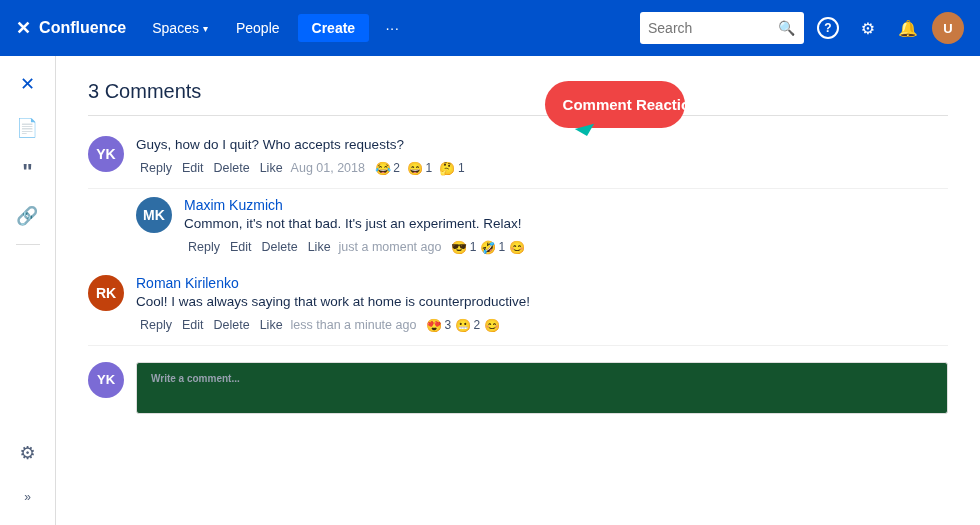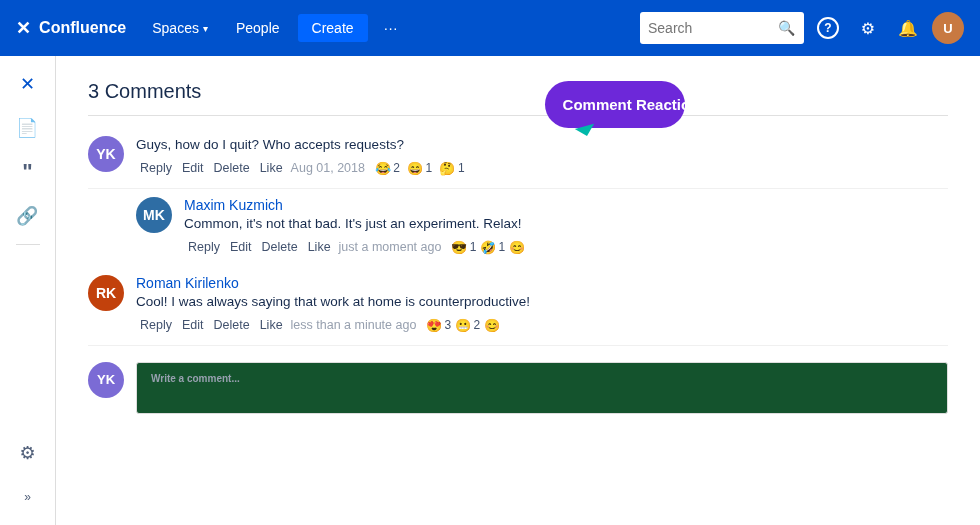--- a/index.html
+++ b/index.html
@@ -19,21 +19,21 @@
       color: white; font-weight: 700; font-size: 16px;
       margin-right: 8px;
     }
     .logo-icon { color: white; font-size: 18px; }
     .topnav-item {
       color: white; font-size: 14px; padding: 6px 10px; border-radius: 3px;
       cursor: pointer; display: flex; align-items: center; gap: 4px;
     }
     .topnav-create {
       background: #0065ff; color: white; border: none;
-      padding: 6px 14px; border-radius: 3px; font-size: 14px; font-weight: 400;
+      padding: 6px 14px; border-radius: 3px; font-size: 14px; font-weight: 700;
       cursor: pointer;
     }
     .topnav-more {
       color: white; font-size: 14px; padding: 6px 8px; border-radius: 3px; cursor: pointer;
     }
     .topnav-spacer { flex: 1; }
     .search-box {
       background: white; border-radius: 3px; display: flex; align-items: center;
       padding: 0 8px; gap: 6px; width: 164px; height: 32px;
     }
@@ -107,21 +107,21 @@
 
     .reaction { display: inline-flex; align-items: center; gap: 2px; font-size: 13px; margin-left: 4px; }
     .reaction-count { font-size: 12px; color: #42526e; }
 
     
     .tooltip-container { position: relative; display: inline-block; }
     .tooltip-bubble {
       position: absolute;
       top: -80px;
       right: -220px;
-      background: #6d28d9;
+      background: #ef4444;
       color: white;
       font-size: 15px;
       font-weight: 700;
       padding: 14px 18px;
       border-radius: 50px;
       white-space: nowrap;
       text-align: center;
       z-index: 10;
       width: 140px;
       line-height: 1.3;

